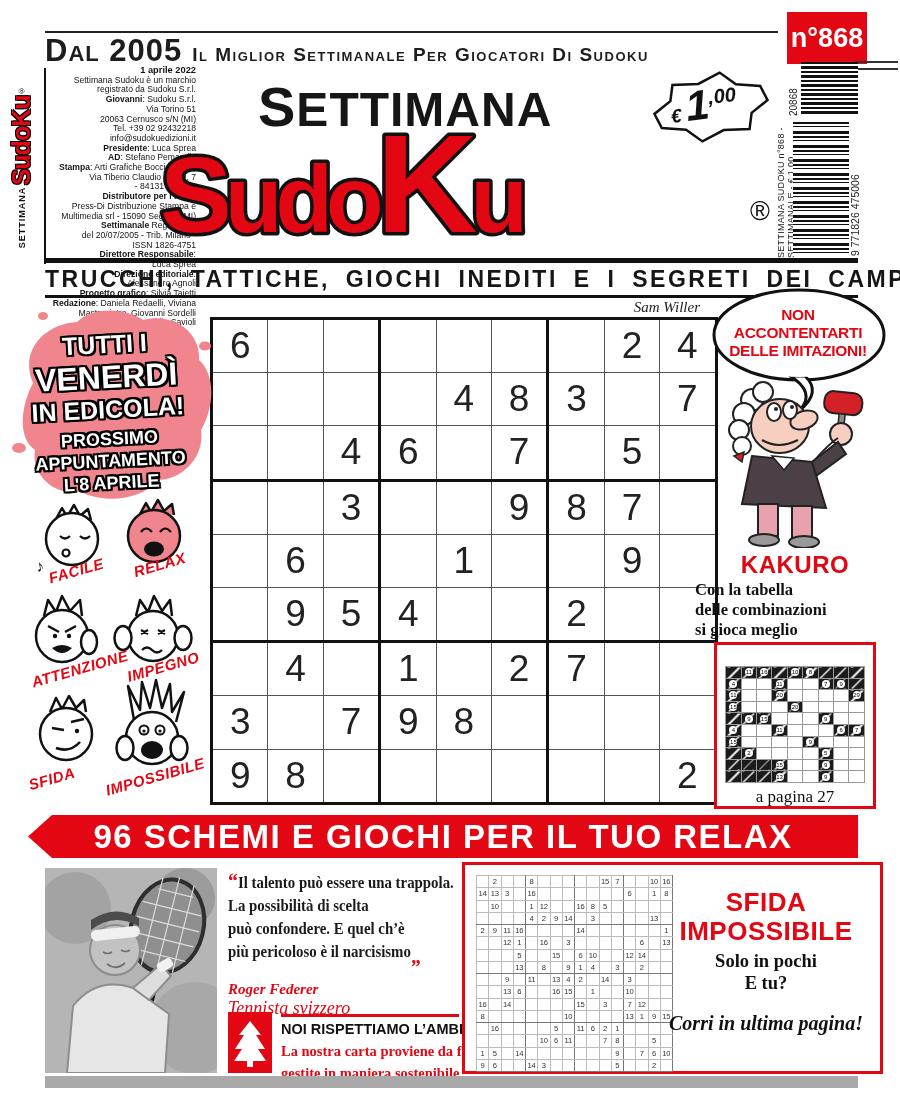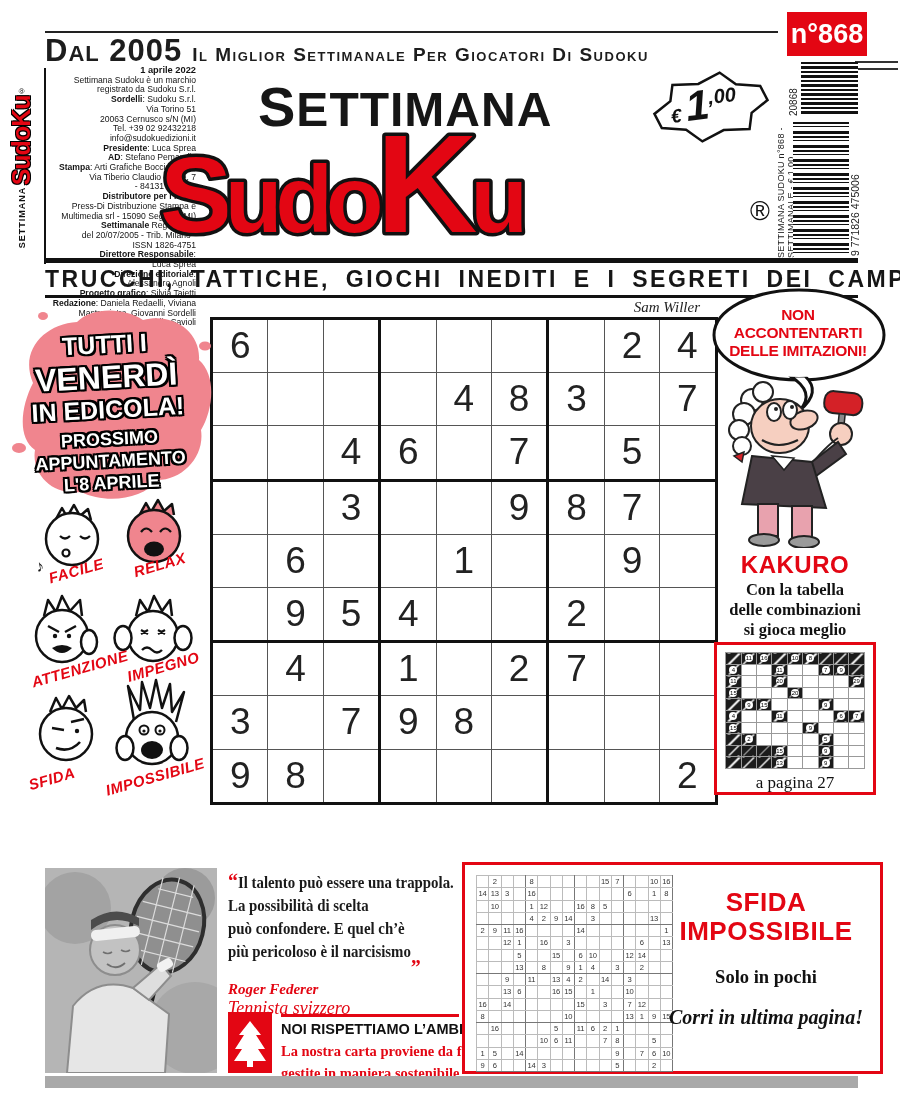--- a/index.html
+++ b/index.html
@@ -5,21 +5,21 @@
   html,body{margin:0;padding:0;background:#fff;}
   .page{position:relative;width:900px;height:1112px;background:#fff;overflow:hidden;
         font-family:"Liberation Sans",sans-serif;color:#111;}
   .abs{position:absolute;}
 
   
   .topline{left:45px;top:31px;width:733px;height:2px;background:#222;}
   .topbar-text{left:45px;top:33px;white-space:nowrap;font-variant:small-caps;color:#1d1d1d;}
   .topbar-text .dal{font-size:31px;font-weight:700;letter-spacing:1px;}
   .topbar-text .tagline{font-size:19px;font-weight:700;letter-spacing:1.5px;margin-left:10px;}
-  .issue-badge{left:787px;top:12px;width:80px;height:44px;background:#e30613;color:#fff;
+  .issue-badge{left:787px;top:12px;width:80px;height:52px;background:#e30613;color:#fff;
                font-weight:700;font-size:27px;display:flex;align-items:center;justify-content:center;}
   .dline1{left:855px;top:61px;width:43px;height:2px;background:#333;}
   .dline2{left:855px;top:68px;width:43px;height:2px;background:#333;}
 
   
   .side-logo{left:0px;top:70px;width:42px;height:195px;display:flex;align-items:center;justify-content:center;}
   .side-logo-inner{writing-mode:vertical-rl;transform:rotate(180deg);display:flex;align-items:center;gap:1px;}
   .side-logo-top{font-size:9px;font-weight:700;color:#111;letter-spacing:1px;}
   .side-logo-main{font-size:25px;font-weight:700;color:#e30613;letter-spacing:-1px;
     text-shadow:-1px -1px 0 #000,1px -1px 0 #000,-1px 1px 0 #000,1px 1px 0 #000;}
@@ -83,24 +83,24 @@
               transform:rotate(-16deg);letter-spacing:.5px;white-space:nowrap;}
   .face svg{overflow:visible;}
 
   
   .bubble-svg{left:710px;top:288px;}
   .bubble-text{left:722px;top:306px;width:152px;text-align:center;z-index:2;}
   .bubble-text div{font-size:15.5px;font-weight:700;color:#e30613;line-height:18px;letter-spacing:-.3px;}
   .judge-svg{left:700px;top:376px;}
   .kakuro-title{left:700px;top:551px;width:190px;text-align:center;font-size:24px;font-weight:700;
                 color:#e30613;letter-spacing:.5px;}
-  .kakuro-sub{left:695px;top:580px;width:200px;text-align:center;font-family:"Liberation Serif",serif;
+  .kakuro-sub{left:695px;top:580px;width:200px;text-align:left;font-family:"Liberation Serif",serif;
               font-weight:700;font-size:16.5px;line-height:20px;color:#111;}
   .kakuro-box{left:714px;top:642px;width:156px;height:140px;border:3px solid #e30613;background:#fff;
-              display:flex;flex-direction:column;align-items:center;justify-content:flex-start;padding-top:7px;}
+              display:flex;flex-direction:column;align-items:center;justify-content:flex-start;padding-top:21px;}
   table.kakuro{border-collapse:collapse;table-layout:fixed;}
   table.kakuro td{width:14.4px;height:10.6px;padding:0;border:.8px solid #999;position:relative;background:#fff;}
   table.kakuro td.kb{background:linear-gradient(135deg,#1b1b1b 46%,#f2f2f2 46% 54%,#1b1b1b 54%);}
   .kn{position:absolute;inset:0;margin:auto;width:8px;height:8px;background:#fff;border-radius:50%;
       font-size:6px;line-height:8px;text-align:center;color:#000;}
   .kakuro-page{margin-top:4px;font-family:"Liberation Serif",serif;font-size:17px;color:#111;}
 
   
   .relax-banner{left:28px;top:815px;width:830px;height:43px;background:#e30613;color:#fff;
     display:flex;align-items:center;justify-content:center;font-size:33px;font-weight:700;
@@ -125,21 +125,21 @@
              font-size:14.5px;line-height:22px;color:#e30613;white-space:nowrap;}
   .challenge-box{left:462px;top:862px;width:415px;height:206px;border:3px solid #e30613;background:#fff;}
   .sudoku16-wrap{left:476px;top:875px;}
   table.sudoku16{border-collapse:collapse;table-layout:fixed;border:1.6px solid #777;}
   table.sudoku16 td{width:11.25px;height:11.25px;padding:0;border:.7px solid #bbb;text-align:center;
                     font-size:7.6px;color:#333;overflow:hidden;}
   table.sudoku16 td:nth-child(4n){border-right:1.5px solid #777;}
   table.sudoku16 tr:nth-child(4n) td{border-bottom:1.5px solid #777;}
   .challenge-text{left:660px;top:888px;width:212px;text-align:center;}
   .ch-title{font-size:26px;font-weight:700;color:#e30613;line-height:29px;letter-spacing:.5px;}
-  .ch-lines{margin-top:20px;font-family:"Liberation Serif",serif;font-weight:700;font-size:18.5px;
+  .ch-lines{margin-top:4px;font-family:"Liberation Serif",serif;font-weight:700;font-size:18.5px;
             line-height:22px;color:#111;}
   .ch-cta{margin-top:18px;font-family:"Liberation Serif",serif;font-weight:700;font-size:20px;color:#111;font-style:italic;}
   .gray-bar{left:45px;top:1076px;width:813px;height:12px;background:#a9a9a9;}
 </style>
 </head>
 <body>
 
 <div class="page">
 
   <div class="abs topline"></div>
@@ -155,21 +155,21 @@
       <span class="side-logo-top">SETTIMANA</span>
       <span class="side-logo-main">SudoKu</span>
       <span class="side-logo-reg">®</span>
     </div>
   </div>
   <div class="abs mh-divider"></div>
   <div class="abs masthead">
       <div><b>1 aprile 2022</b></div>
       <div>Settimana Sudoku è un marchio</div>
       <div>registrato da Sudoku S.r.l.</div>
-      <div><b>Sordelli</b>: Sudoku S.r.l.</div>
+      <div><b>Giovanni</b>: Sudoku S.r.l.</div>
       <div>Via Torino 51</div>
       <div>20063 Cernusco s/N (MI)</div>
       <div>Tel. +39 02 92432218</div>
       <div>info@sudokuedizioni.it</div>
       <div><b>Presidente</b>: Luca Sprea</div>
       <div><b>AD</b>: Stefano Pemarella</div>
       <div><b>Stampa</b>: Arti Grafiche Boccia S.p.A,</div>
       <div>Via Tiberio Claudio Felice, 7</div>
       <div>- 84131 Salerno</div>
       <div><b>Distributore per l’Italia</b>:</div>
@@ -619,20 +619,21 @@
               <span class="kn">9</span>
             </td>
             <td></td>
             <td></td>
           </tr>
         </tbody>
       </table>
     <div class="kakuro-page">a pagina 27</div>
   </div>
 
+  <div class="abs relax-banner">96 SCHEMI E GIOCHI PER IL TUO RELAX</div>
 
   <svg class="abs photo-svg" width="172" height="205" viewBox="0 0 172 205">
     <rect width="172" height="205" fill="#b5b5b5"></rect>
     <circle cx="30" cy="40" r="36" fill="#a3a3a3"></circle>
       <circle cx="150" cy="160" r="46" fill="#a8a8a8"></circle>
     <circle cx="140" cy="30" r="30" fill="#9b9b9b"></circle>
     <g transform="rotate(14 122 60)">
       <ellipse cx="122" cy="58" rx="36" ry="47" fill="#8f8f8f" stroke="#2e2e2e" stroke-width="4"></ellipse>
       <path d="M92,40 h60 M90,56 h64 M92,72 h60 M96,88 h52 M104,24 h36 M106,12 v90 M122,8 v100 M138,12 v90" stroke="#dcdcdc" stroke-width="1.2" fill="none"></path>
       <rect x="116" y="104" width="11" height="48" rx="4" fill="#1f1f1f"></rect>
@@ -959,18 +960,19 @@
             <td></td>
           </tr>
         </tbody>
       </table>
   </div>
   <div class="abs challenge-text">
     <div class="ch-title">SFIDA</div>
     <div class="ch-title">IMPOSSIBILE</div>
     <div class="ch-lines">
         <div>Solo in pochi</div>
+        <div>E tu?</div>
       </div>
     <div class="ch-cta">Corri in ultima pagina!</div>
   </div>
 
   <div class="abs gray-bar"></div>
 </div>
 
 </body></html>

